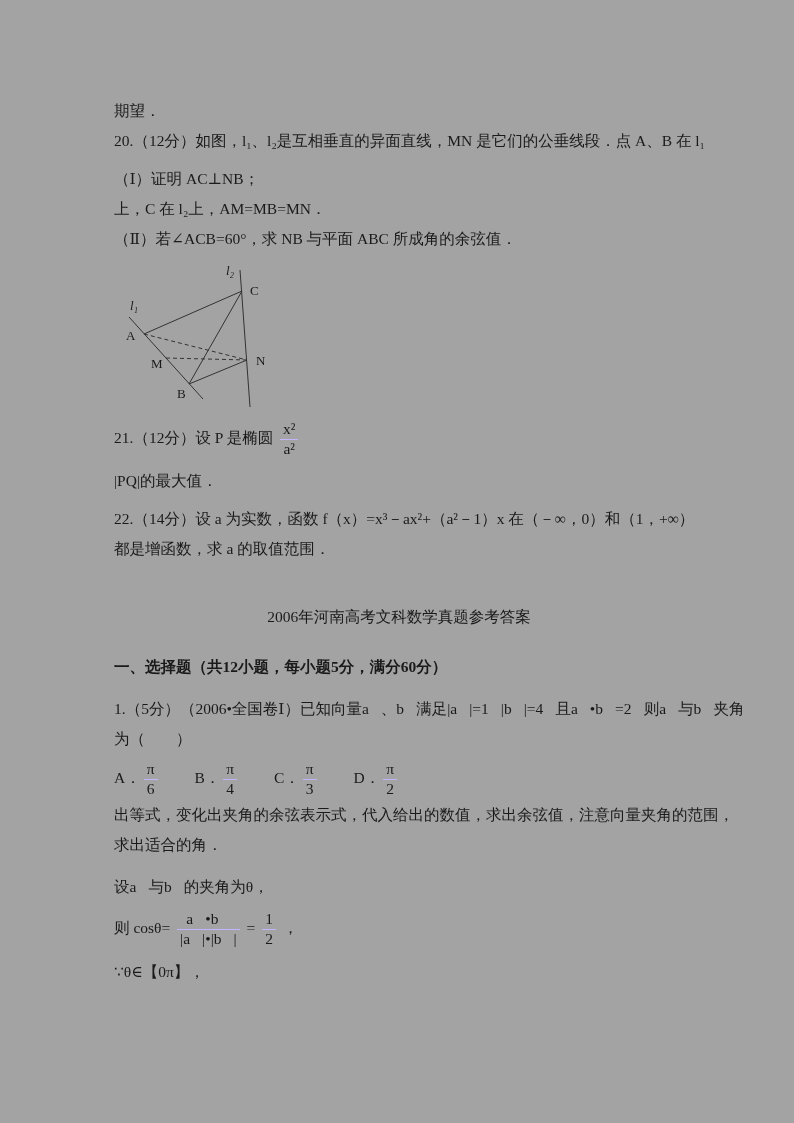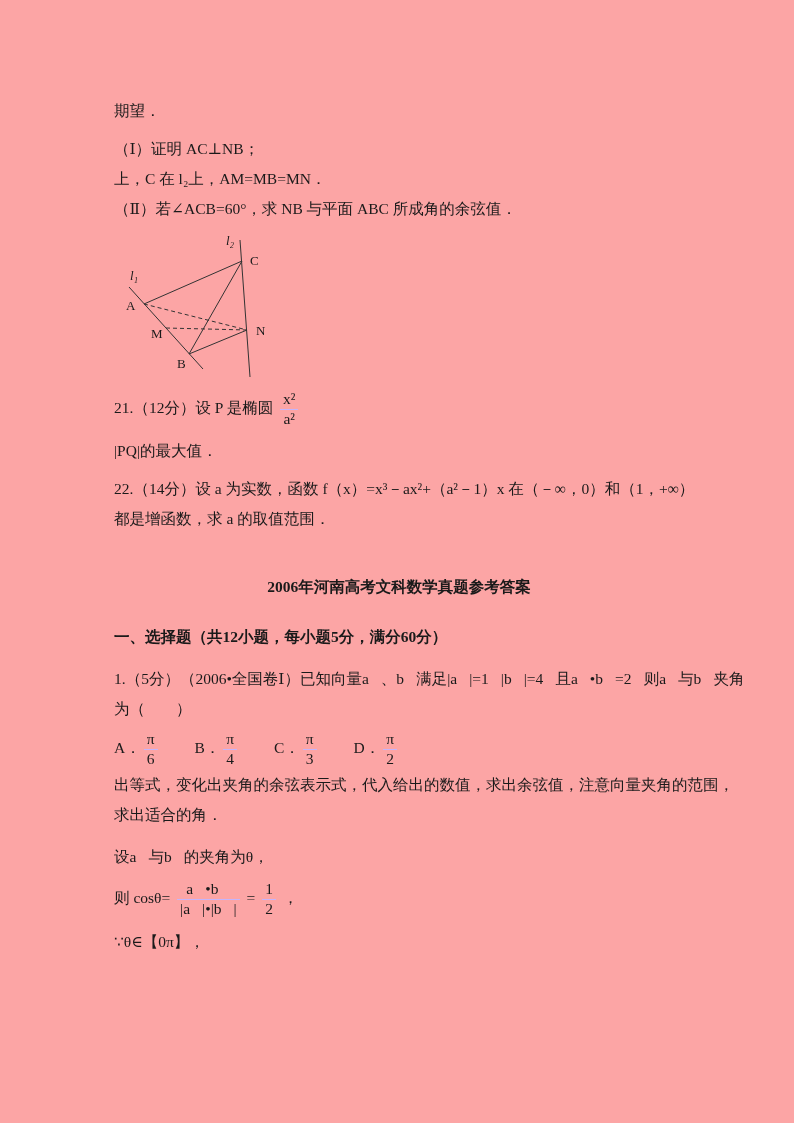--- a/index.html
+++ b/index.html
@@ -1,54 +1,55 @@
 <!DOCTYPE html>
 <html><head>
 <meta charset="utf-8">
 <style>
   html,body{margin:0;padding:0;background:#ffffff;}
   .page{
     position:relative;
     width:794px;height:1123px;
     box-sizing:border-box;
     padding:96px 110px 0 114px;
-    background:#fca5a5;
+    background:#a3a3a3;
     color:#1a1a1a;
     font-family:"Liberation Serif","DejaVu Serif",serif;
     font-size:15.5px;
     overflow:hidden;
   }
   .line{margin:0;line-height:30px;white-space:nowrap;}
   .gap-sm{margin-top:8px;}
   .gap-md{margin-top:12px;}
   .frac{
     display:inline-block;vertical-align:middle;text-align:center;
     line-height:1.2;margin:0 3px;
   }
   .frac .num{display:block;border-bottom:1px solid #c4b5fd;padding:0 3px;}
   .frac .den{display:block;padding:0 3px;}
   .title{
-    text-align:center;font-weight:bold;margin:38px 0 0 0;line-height:30px;
+    text-align:center;font-weight:normal;margin:38px 0 0 0;line-height:30px;
   }
   .section{font-weight:bold;margin:20px 0 0 0;line-height:30px;}
   .options{margin:6px 0 2px 0;}
   .options .option{display:inline-block;margin-right:30px;}
   .figure-wrap{margin:8px 0 6px 4px;height:152px;}
   .fig-label{font-size:13px;fill:#1a1a1a;font-family:"Liberation Serif",serif;}
   .fig-label.it{font-style:italic;}
   svg line{stroke:#333;stroke-width:1;}
   svg .dash{stroke-dasharray:4 3;}
 </style>
 </head>
 <body>
 
 <div class="page">
 
   <p class="line">期望．</p>
 
+  <p class="line">20.（12分）如图，l₁、l₂是互相垂直的异面直线，MN 是它们的公垂线段．点 A、B 在 l₁</p>
   <p class="line gap-sm">（Ⅰ）证明 AC⊥NB；</p>
   <p class="line">上，C 在 l₂上，AM=MB=MN．</p>
   <p class="line">（Ⅱ）若∠ACB=60°，求 NB 与平面 ABC 所成角的余弦值．</p>
 
   <div class="figure-wrap">
     <svg width="190" height="152" viewBox="0 0 190 152">
 
       <line x1="122" y1="8" x2="132" y2="145"></line>
 
       <line x1="11" y1="55" x2="85" y2="137"></line>

